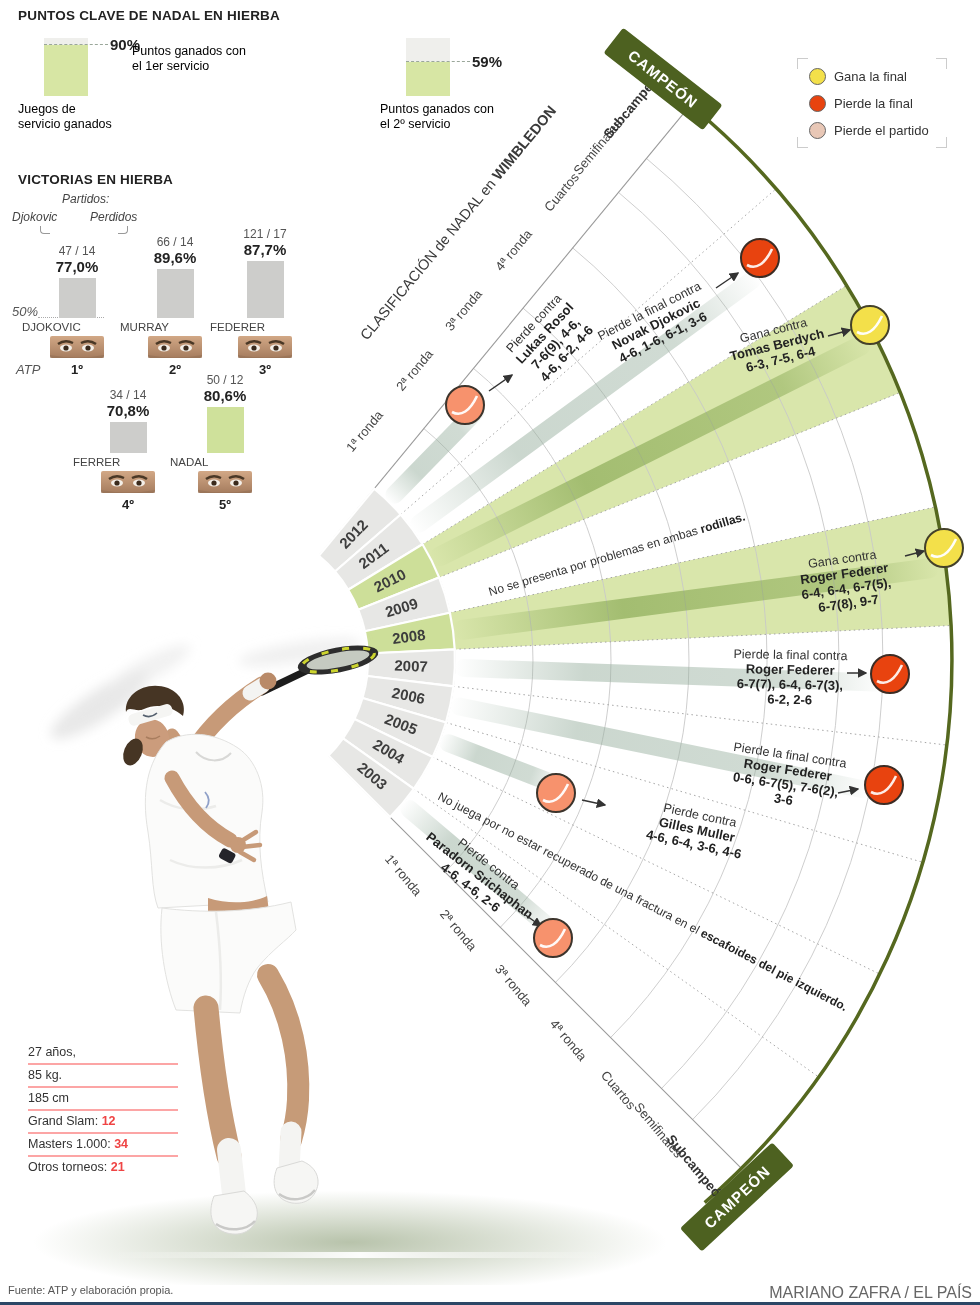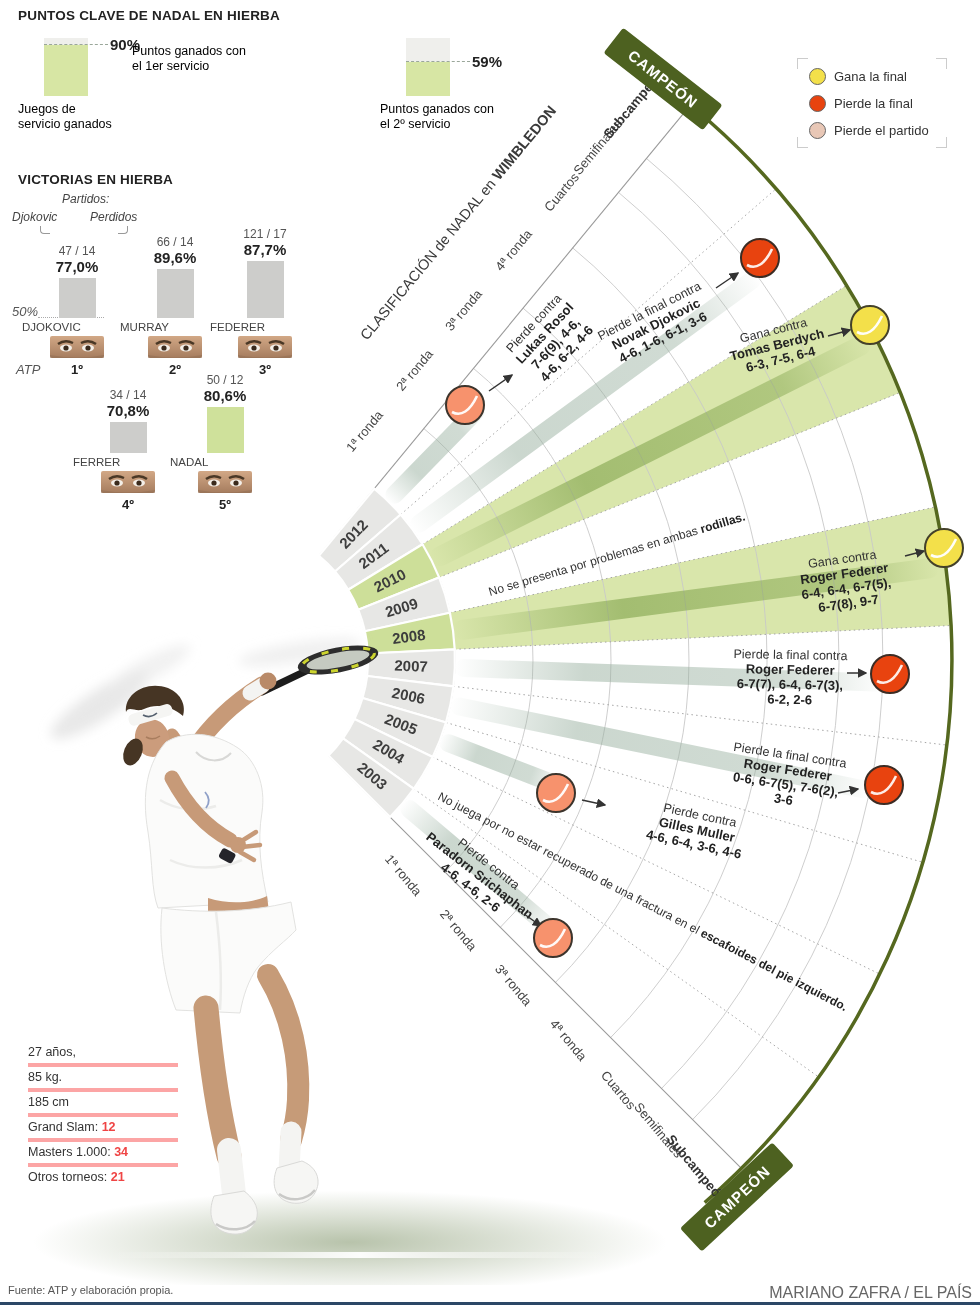--- a/index.html
+++ b/index.html
@@ -35,21 +35,21 @@
   .legend{position:absolute;left:797px;top:58px;width:150px;height:90px;}
   .legend .corner{position:absolute;width:10px;height:10px;}
   .c-tl{left:0;top:0;border-left:1px solid #ccc;border-top:1px solid #ccc;}
   .c-tr{right:0;top:0;border-right:1px solid #ccc;border-top:1px solid #ccc;}
   .c-bl{left:0;bottom:0;border-left:1px solid #ccc;border-bottom:1px solid #ccc;}
   .c-br{right:0;bottom:0;border-right:1px solid #ccc;border-bottom:1px solid #ccc;}
   .leg-row{position:absolute;left:12px;height:20px;display:flex;align-items:center;}
   .leg-dot{width:15px;height:15px;border-radius:50%;border:1.5px solid #666;margin-right:8px;flex:0 0 auto;}
   .leg-lbl{font-size:13px;color:#333;white-space:nowrap;}
   
-  .stat-row{width:150px;height:21px;line-height:21px;border-bottom:4px solid #fca5a5;font-size:12.5px;color:#333;}
+  .stat-row{width:150px;height:21px;line-height:21px;border-bottom:2px solid #fca5a5;font-size:12.5px;color:#333;}
   .stat-row:last-child{border-bottom:none;}
   .stat-row b{color:#ef4444;}
   
   .grass{position:absolute;left:30px;top:1190px;width:640px;height:95px;
     background:radial-gradient(ellipse at 50% 55%, rgba(166,180,150,.8), rgba(166,180,150,0) 70%);}
   .grass-line{position:absolute;left:110px;top:1252px;width:500px;height:6px;
     background:linear-gradient(90deg, rgba(255,255,255,0), rgba(255,255,255,.95), rgba(255,255,255,0));}
   .footer-src{position:absolute;left:8px;top:1284px;font-size:11px;color:#555;}
   .footer-credit{position:absolute;right:8px;top:1284px;font-size:16px;color:#666;}
   .bottom-bar{position:absolute;left:0;bottom:0;width:100%;height:3px;background:#2c4766;}

